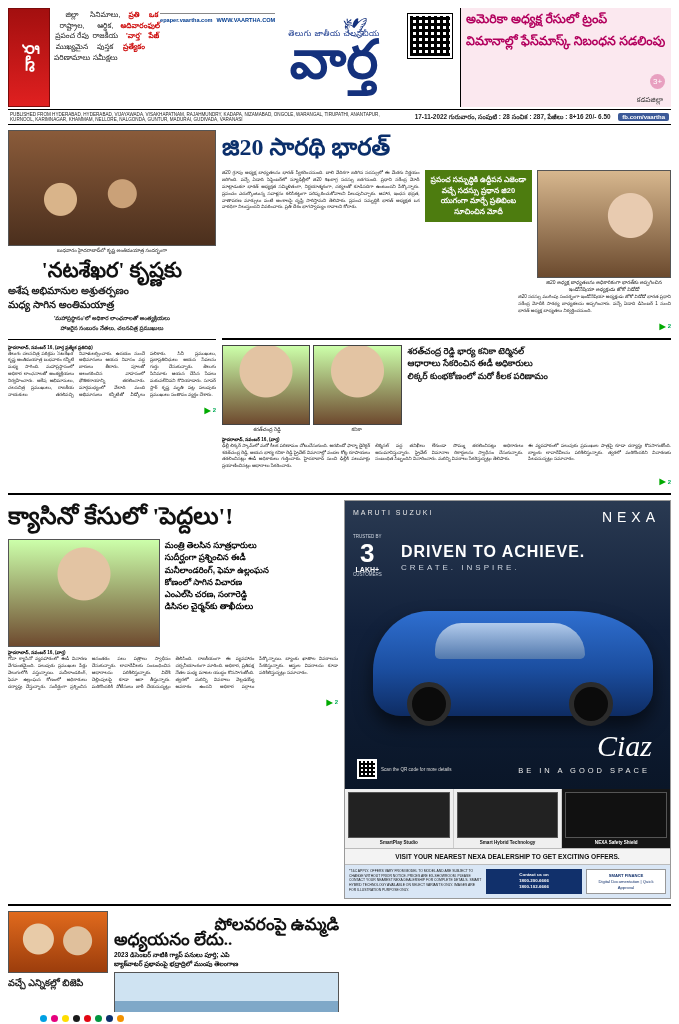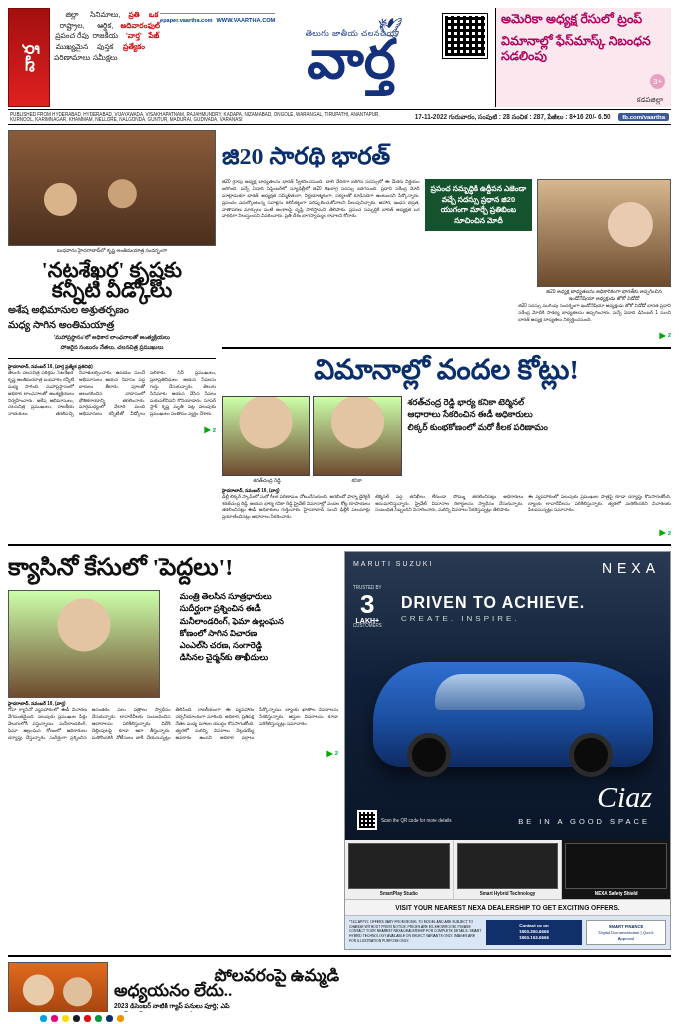--- a/index.html
+++ b/index.html
@@ -63,21 +63,21 @@
   .qr {
     position: absolute; right: 8px; top: 6px;
     width: 44px; height: 44px;
     background:
       repeating-linear-gradient(90deg,#000 0 3px,#fff 3px 6px),
       repeating-linear-gradient(0deg,#000 0 3px,#fff 3px 6px);
     background-blend-mode: multiply;
     border: 2px solid #fff; outline: 1px solid #000;
   }
   .mast-right {
-    width: 176px; background: #fbe8ef; border-left: 1px solid #000;
+    width: 211px; background: #fbe8ef; border-left: 1px solid #000;
     padding: 4px 5px; position: relative;
   }
   .mast-right h3 {
     margin: 0; font-size: 12.5px; line-height: 1.25; color: #b3005e;
     font-weight: bold;
   }
   .mast-right .ad-dot {
     position: absolute; right: 6px; bottom: 18px;
     width: 15px; height: 15px; border-radius: 50%;
     background: #e8a0c0; color: #fff; font-size: 8px;
@@ -123,25 +123,25 @@
   }
   .c3 { column-count: 3; }
   .c4 { column-count: 4; }
   .more {
     display: inline-flex; align-items: center; gap: 2px;
     font-size: 6px; color: #0a5; font-weight: bold;
   }
   .more .tri { color: #0a0; font-size: 8px; }
 
   .g20 h1 {
-    font-size: 24px; color: #0b2f6b; margin: 13px 0 3px; font-weight: bold;
+    font-size: 24px; color: #0b2f6b; margin: 4px 0 3px; font-weight: bold;
     font-family: "Liberation Serif", serif;
   }
   .redbox {
-    background: #14532d; color: #fff; font-size: 7.5px; line-height: 1.4;
+    background: #4d7c0f; color: #fff; font-size: 7.5px; line-height: 1.4;
     padding: 5px 4px; text-align: center; font-weight: bold;
   }
   .hr { border-top: 1px solid #000; margin: 5px 0; }
   .hr2 { border-top: 2px solid #000; margin: 5px 0; }
 
   .viman h1 {
     font-size: 28px; color: #0b2f6b; text-align: center; font-weight: bold;
     margin: 2px 0 3px; font-family: "Liberation Serif", serif;
   }
   .viman .bullets {
@@ -332,21 +332,20 @@
       <span class="fbtag">fb.com/vaartha</span>
     </div>
   </div>
 
   <div class="grid-top">
 
     <div class="col-a">
       <div class="photo photo-ppl" style="height:116px"></div>
       <div class="cap">బుధవారం హైదరాబాద్‌లో కృష్ణ అంతిమయాత్ర సందర్భంగా</div>
       <h1 class="head-te">'నటశేఖర' కృష్ణకు</h1>
-      <h1 class="head-te" style="margin-top:-6px">కన్నీటి వీడ్కోలు</h1>
       <h2 class="sub-te">అశేష అభిమానుల అశ్రుతర్పణం</h2>
       <h2 class="sub-te">మధ్య సాగిన అంతిమయాత్ర</h2>
       <div class="cap" style="font-size:5.6px;font-weight:bold">'మహాప్రస్థానం'లో అధికార లాంఛనాలతో అంత్యక్రియలు</div>
       <div class="cap" style="font-size:5.6px;font-weight:bold">హాజరైన సంబురం నేతలు, చలనచిత్ర ప్రముఖులు</div>
       <div class="hr"></div>
       <div style="font-size:4.6px;font-weight:bold">హైదరాబాద్, నవంబర్ 16, (వార్త ప్రత్యేక ప్రతినిధి)</div>
       <div class="body-te c3">తెలుగు చలనచిత్ర పరిశ్రమ 'నటశేఖర' కృష్ణ అంతిమయాత్ర బుధవారం కన్నీటి మధ్య సాగింది. మహాప్రస్థానంలో అధికార లాంఛనాలతో అంత్యక్రియలు నిర్వహించారు. అశేష అభిమానులు, చలనచిత్ర ప్రముఖులు, రాజకీయ నాయకులు తరలివచ్చి నివాళులర్పించారు. ఉదయం నుంచే అభిమానులు ఆయన నివాసం వద్ద బారులు తీరారు. పూలతో అలంకరించిన వాహనంలో భౌతికకాయాన్ని తరలించారు. మార్గమధ్యంలో వేలాది మంది అభిమానులు కన్నీటితో వీడ్కోలు పలికారు. సినీ ప్రముఖులు, ప్రజాప్రతినిధులు ఆయన సేవలను గుర్తు చేసుకున్నారు. తెలుగు సినిమాకు ఆయన చేసిన సేవలు మరువలేనివని కొనియాడారు. సూపర్ స్టార్ కృష్ణ మృతి పట్ల పలువురు ప్రముఖులు సంతాపం వ్యక్తం చేశారు.</div>
       <div style="text-align:right">
         <span class="more">
             <span class="tri">▶</span>
@@ -379,21 +378,20 @@
                   <span>2</span>
                 </span>
             </div>
           </div>
         </div>
       </div>
 
       <div class="hr2"></div>
 
       <div class="viman">
-        <h1>విమానాల్లో వందల కోట్లు!</h1>
         <div style="display:flex;gap:6px;">
           <div style="width:40%">
             <div class="mugs">
               <div class="mug photo-man"></div>
               <div class="mug photo-man"></div>
             </div>
             <div style="display:flex">
               <div class="cap" style="width:50%">శరత్‌చంద్ర రెడ్డి</div>
               <div class="cap" style="width:50%">కనికా</div>
             </div>
@@ -419,21 +417,21 @@
       </div>
     </div>
   </div>
 
   <div class="hr2"></div>
 
   <div style="display:flex;gap:6px">
     <div style="width:330px">
       <div class="casino">
         <h1>క్యాసినో కేసులో 'పెద్దలు'!</h1>
-        <div style="display:flex;gap:20px">
+        <div style="display:flex;gap:5px">
           <div style="width:46%">
             <div class="photo photo-man" style="height:108px"></div>
           </div>
           <div style="flex:1" class="lede">
             <div>మంత్రి తెలసిన సూత్రధారులు</div>
             <div>సుదీర్ఘంగా ప్రశ్నించిన ఈడీ</div>
             <div>మనీలాండరింగ్, ఫెమా ఉల్లంఘన</div>
             <div>కోణంలో సాగిన విచారణ</div>
             <div>ఎంఎల్‌సి చరణ, సంగారెడ్డి</div>
             <div>డిసినల చైర్మన్‌కు తాఖీదులు</div>

